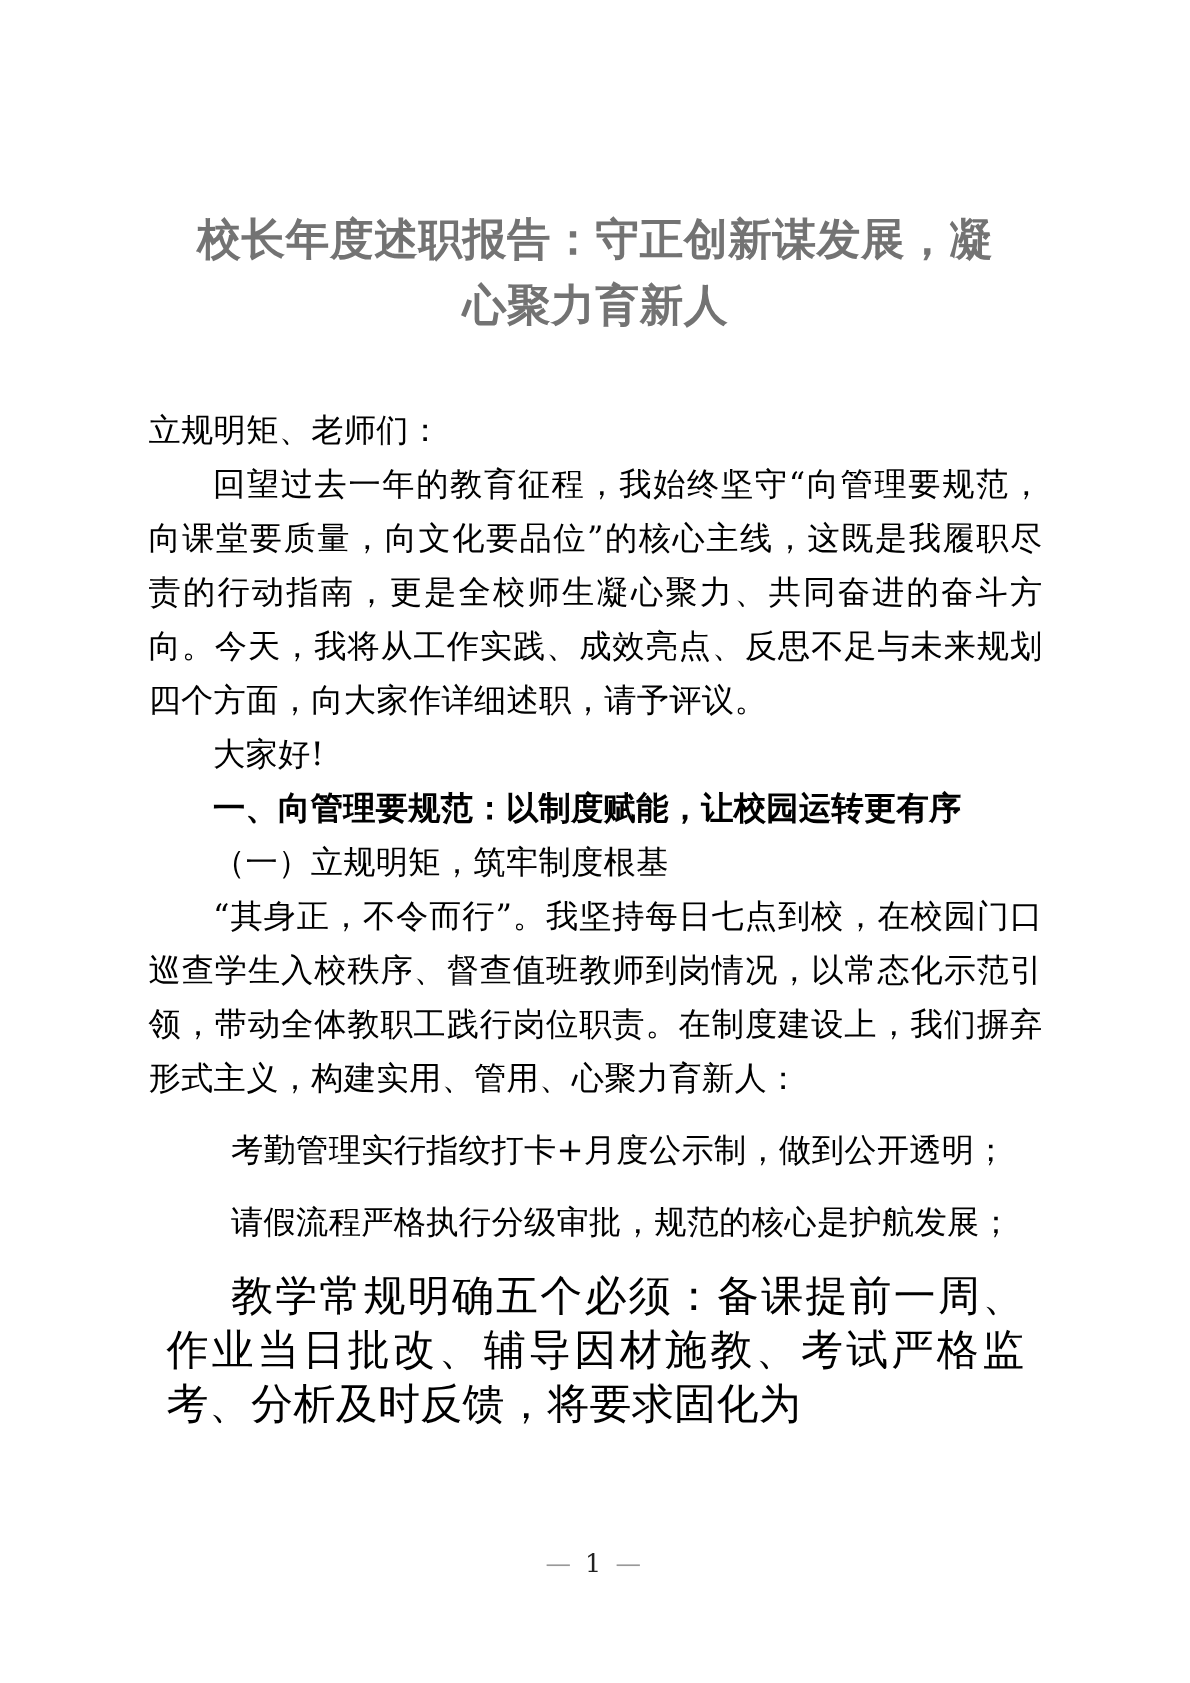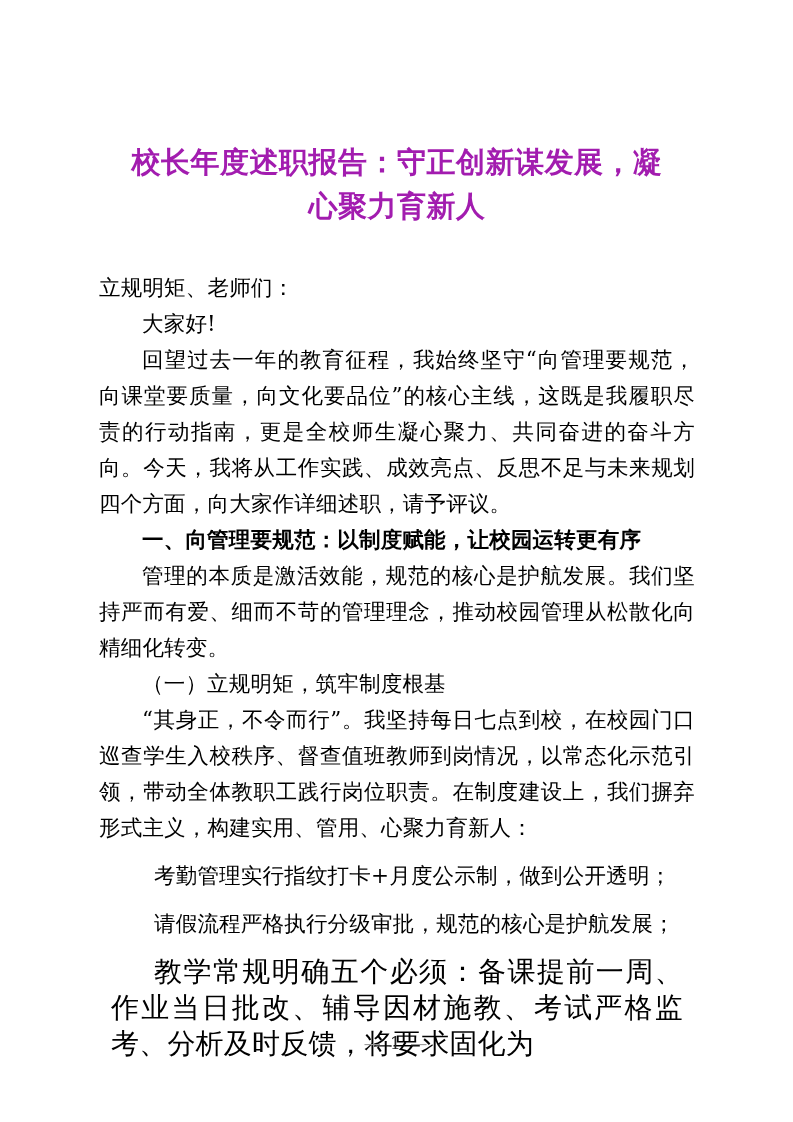--- a/index.html
+++ b/index.html
@@ -22,27 +22,27 @@
     height: 1122px;
     background: #ffffff;
   }
   .content {
     position: absolute;
     left: 99px;
     top: 140px;
     width: 596px;
   }
   .doc-title {
-    font-family: Liberation Sans, sans-serif;
+    font-family: Liberation Mono, monospace;
     font-weight: 700;
     font-size: 29px;
     line-height: 44px;
     text-align: center;
     letter-spacing: 0.5px;
-    color: #a21caf;
+    color: #737373;
     margin: 0 0 0 0;
     padding: 0 2px;
   }
   .title-block {
     margin-bottom: 42px;
   }
   .salutation {
     font-size: 21.5px;
     line-height: 36px;
     text-align: justify;
@@ -119,27 +119,26 @@
 
   <div class="content">
 
     <div class="title-block">
       <div class="doc-title">校长年度述职报告：守正创新谋发展，凝</div>
       <div class="doc-title">心聚力育新人</div>
     </div>
 
     <p class="salutation">立规明矩、老师们：</p>
 
+    <p class="para">回望过去一年的教育征程，我始终坚守“向管理要规范，向课堂要质量，向文化要品位”的核心主线，这既是我履职尽责的行动指南，更是全校师生凝心聚力、共同奋进的奋斗方向。今天，我将从工作实践、成效亮点、反思不足与未来规划四个方面，向大家作详细述职，请予评议。</p>
+
     <p class="para">大家好!</p>
-
-    <p class="para">回望过去一年的教育征程，我始终坚守“向管理要规范，向课堂要质量，向文化要品位”的核心主线，这既是我履职尽责的行动指南，更是全校师生凝心聚力、共同奋进的奋斗方向。今天，我将从工作实践、成效亮点、反思不足与未来规划四个方面，向大家作详细述职，请予评议。</p>
 
     <h2 class="sec-heading">一、向管理要规范：以制度赋能，让校园运转更有序</h2>
 
-    <p class="para">管理的本质是激活效能，规范的核心是护航发展。我们坚持严而有爱、细而不苛的管理理念，推动校园管理从松散化向精细化转变。</p>
 
     <h3 class="sub-heading">（一）立规明矩，筑牢制度根基</h3>
 
     <p class="para">“其身正，不令而行”。我坚持每日七点到校，在校园门口巡查学生入校秩序、督查值班教师到岗情况，以常态化示范引领，带动全体教职工践行岗位职责。在制度建设上，我们摒弃形式主义，构建实用、管用、心聚力育新人：</p>
 
     <p class="list-item">考勤管理实行指纹打卡+月度公示制，做到公开透明；</p>
 
     <p class="list-item">请假流程严格执行分级审批，规范的核心是护航发展；</p>
 
     <p class="list-item-wrap">教学常规明确五个必须：备课提前一周、作业当日批改、辅导因材施教、考试严格监考、分析及时反馈，将要求固化为</p>

